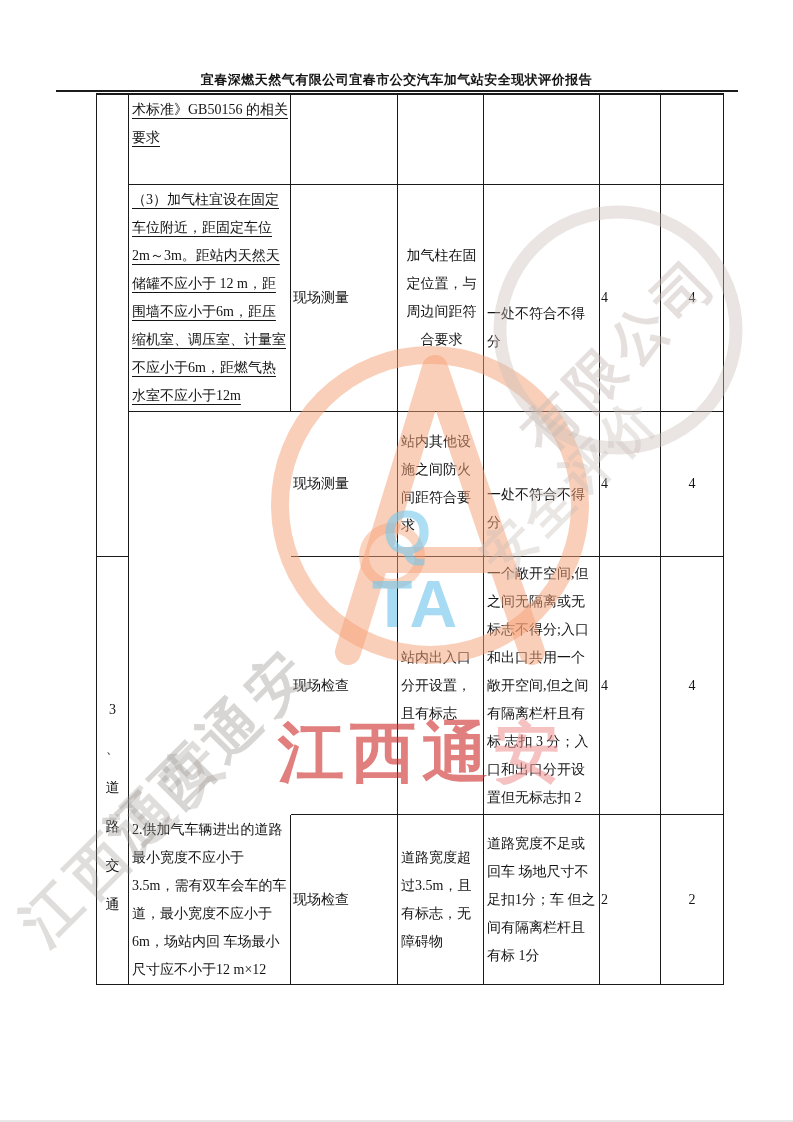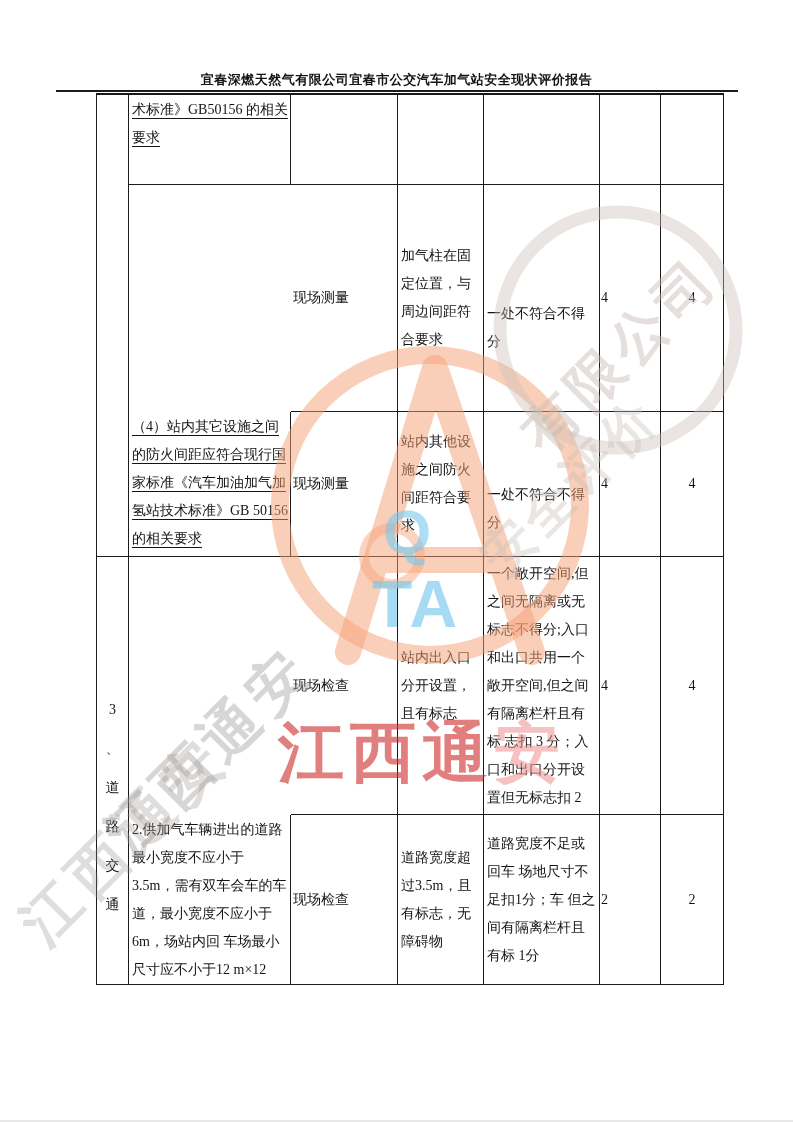--- a/index.html
+++ b/index.html
@@ -105,27 +105,27 @@
 
     <div class="cell sec-cell" style="grid-column:1;grid-row:1 / span 3;"></div>
 
     <div class="cell top u" style="grid-column:2;grid-row:1;">术标准》GB50156 的相关要求</div>
     <div class="cell method" style="grid-column:3;grid-row:1;"></div>
     <div class="cell" style="grid-column:4;grid-row:1;"></div>
     <div class="cell" style="grid-column:5;grid-row:1;"></div>
     <div class="cell num-left" style="grid-column:6;grid-row:1;"></div>
     <div class="cell num-center last-col" style="grid-column:7;grid-row:1;"></div>
 
+    <div class="cell top u" style="grid-column:2;grid-row:2;">（3）加气柱宜设在固定车位附近，距固定车位 2m～3m。距站内天然天 储罐不应小于 12 m，距围墙不应小于6m，距压缩机室、调压室、计量室不应小于6m，距燃气热水室不应小于12m</div>
     <div class="cell method" style="grid-column:3;grid-row:2;">现场测量</div>
-    <div class="cell" style="grid-column:4;grid-row:2;">加气柱在固定位置，与周边间距符合要求</div>
+    <div class="cell" style="grid-column:4;grid-row:2;text-align:center;">加气柱在固定位置，与周边间距符合要求</div>
     <div class="cell" style="grid-column:5;grid-row:2;padding-top:60px;">一处不符合不得分</div>
     <div class="cell num-left" style="grid-column:6;grid-row:2;">4</div>
     <div class="cell num-center last-col" style="grid-column:7;grid-row:2;">4</div>
 
-    <div class="cell top u" style="grid-column:2;grid-row:3;">（4）站内其它设施之间的防火间距应符合现行国家标准《汽车加油加气加氢站技术标准》GB 50156 的相关要求</div>
     <div class="cell method" style="grid-column:3;grid-row:3;">现场测量</div>
     <div class="cell" style="grid-column:4;grid-row:3;">站内其他设施之间防火间距符合要求</div>
     <div class="cell" style="grid-column:5;grid-row:3;padding-top:50px;">一处不符合不得分</div>
     <div class="cell num-left" style="grid-column:6;grid-row:3;">4</div>
     <div class="cell num-center last-col" style="grid-column:7;grid-row:3;">4</div>
 
     <div class="cell sec-cell sec-label last-row" style="grid-column:1;grid-row:4 / span 2;">3
 、
 道
 路

